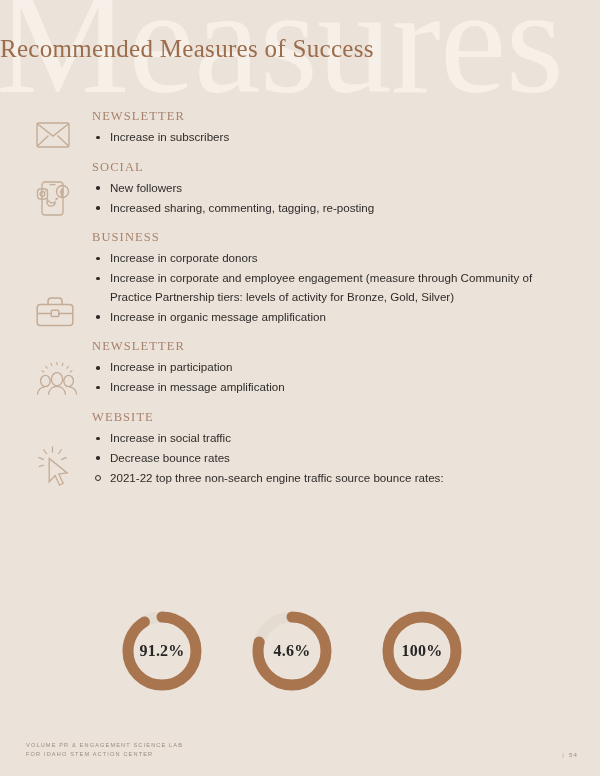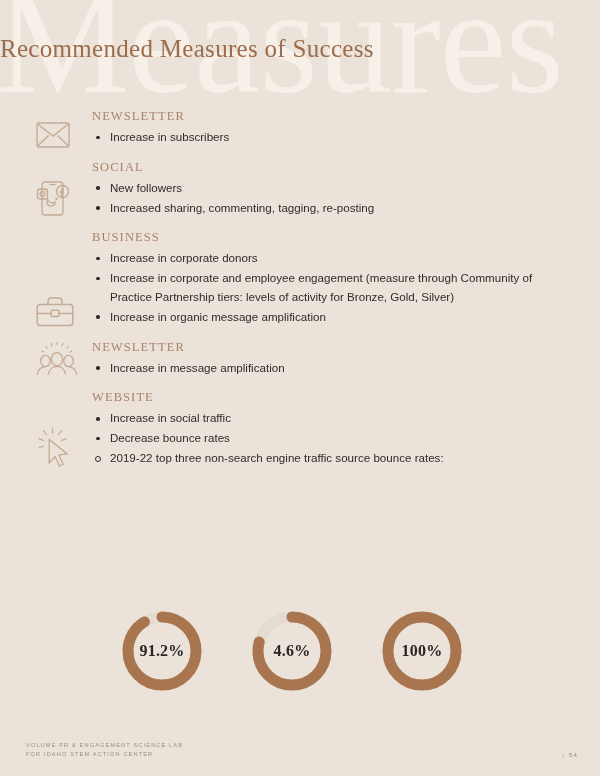--- a/index.html
+++ b/index.html
@@ -241,20 +241,21 @@
         <ellipse cx="9.4" cy="21" rx="4.8" ry="5.7"></ellipse>
         <ellipse cx="32.6" cy="21" rx="4.8" ry="5.7"></ellipse>
         <path d="M12.4 34.6 c.6-5 4-8.2 8.6-8.2 c4.6 0 8 3.2 8.6 8.2"></path>
         <path d="M1.4 34.6 c.4-4.2 3.1-7.1 7-7.4"></path>
         <path d="M40.6 34.6 c-.4-4.2-3.1-7.1-7-7.4"></path>
       </svg>
     </div>
     <div class="section-body">
       <div class="section-heading">NEWSLETTER</div>
       <ul class="bullets">
+        <li>Increase in participation</li>
         <li>Increase in message amplification</li>
       </ul>
     </div>
   </div>
 
   <div class="section">
     <div class="icon-cell">
       <svg width="38" height="42" viewBox="0 0 38 42" fill="none" stroke="#c4ac96" stroke-width="1.3">
         <g stroke-width="1.2">
           <path d="M16.5 1.5 v6.2"></path>
@@ -267,21 +268,21 @@
         <path d="M13.2 13.4 L13.2 36.8 L19.1 30.6 L23.6 40.2 L27.2 38.3 L22.8 29 L31.2 27.9 Z"></path>
       </svg>
     </div>
     <div class="section-body">
       <div class="section-heading">WEBSITE</div>
       <ul class="bullets">
         <li>Increase in social traffic</li>
         <li>Decrease bounce rates</li>
       </ul>
       <ul class="sub">
-        <li>2019-22 top three non-search engine traffic source bounce rates:</li>
+        <li>2021-22 top three non-search engine traffic source bounce rates:</li>
       </ul>
     </div>
   </div>
 
 </div>
 
 <div class="donuts">
 
   <div class="donut">
     <svg width="86" height="86" viewBox="0 0 86 86">

